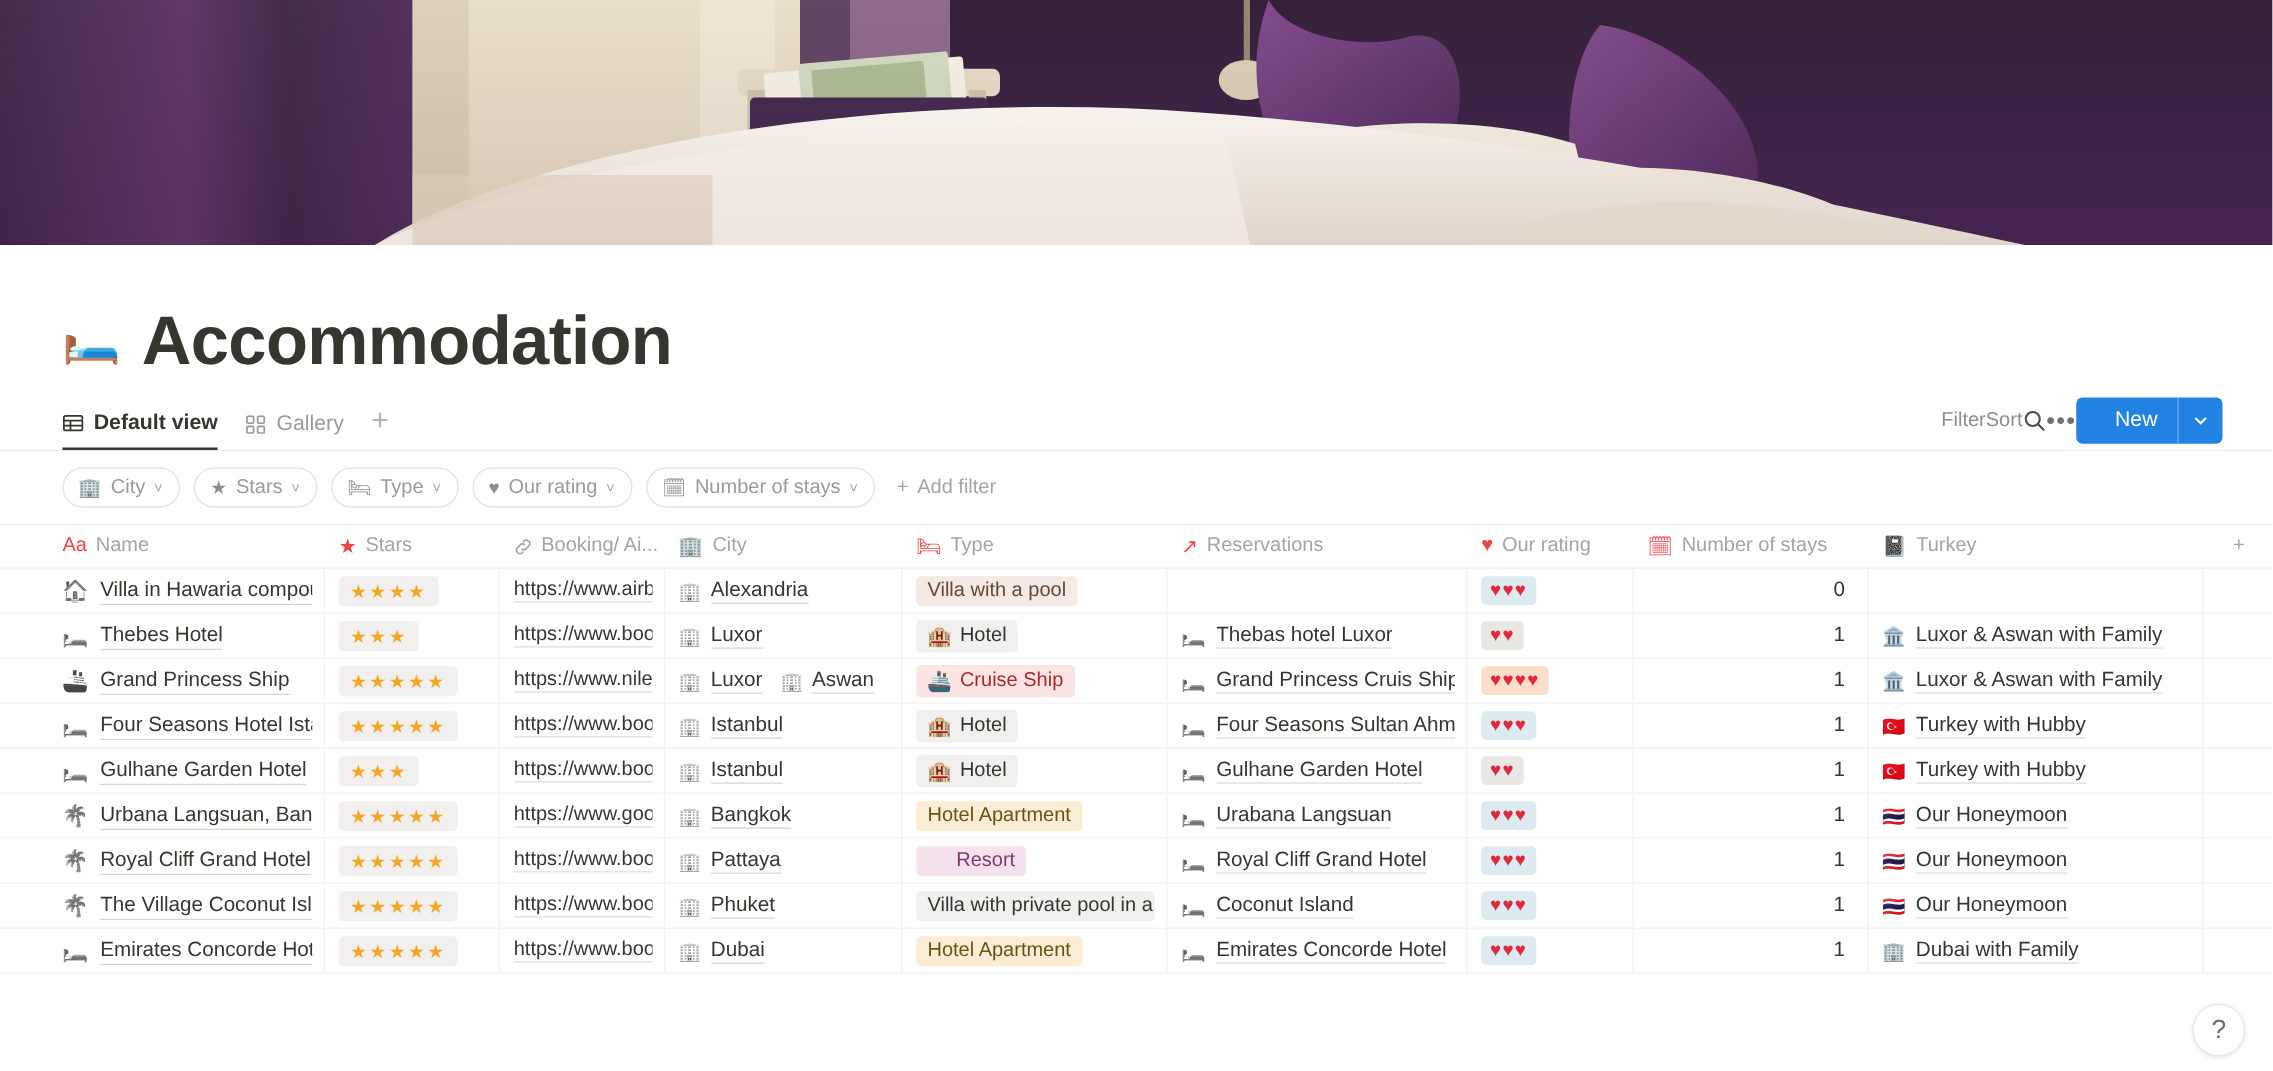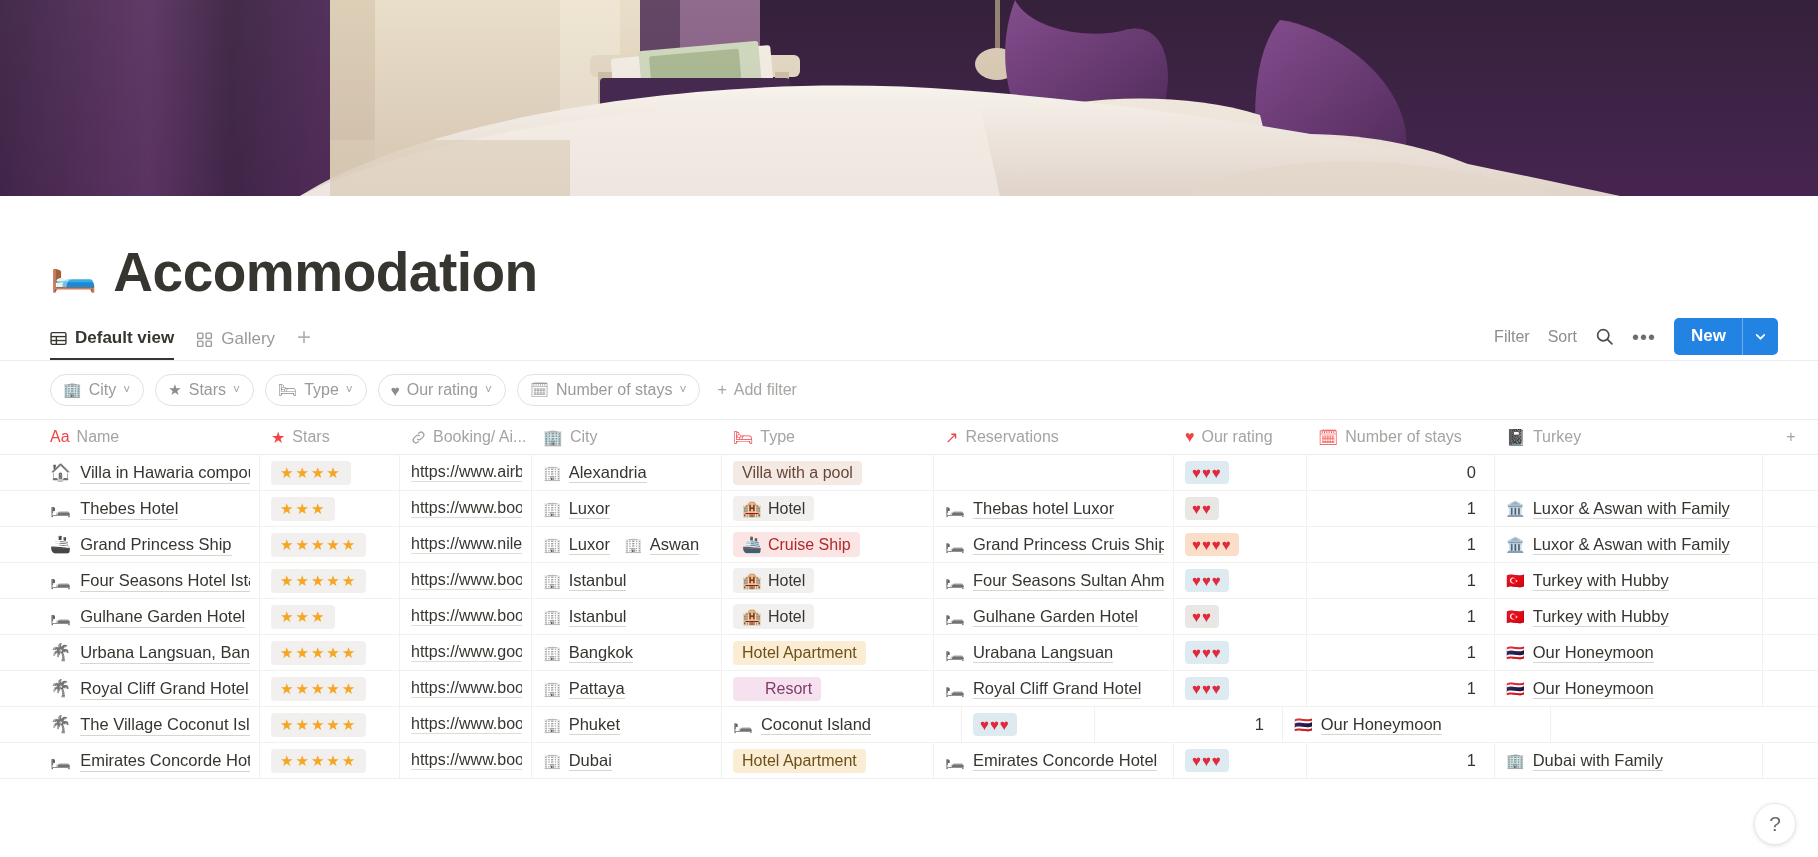--- a/index.html
+++ b/index.html
@@ -49,31 +49,31 @@
   .tabs { display: flex; align-items: center; gap: 22px; height: 40px; }
   .tab {
     display: flex; align-items: center; gap: 8px;
     font-size: 17px; color: #9b9a97; height: 40px;
     cursor: pointer; padding-bottom: 2px;
   }
   .tab.active { color: #37352f; font-weight: 600; border-bottom: 2px solid #37352f; }
   .tab svg { display:block; }
   .tab-add { font-size: 24px; color: #b4b3b0; cursor: pointer; line-height: 1; padding-bottom:6px;}
 
-  .toolbar { display: flex; align-items: center; gap: 18px; padding-bottom: 5px; }
+  .toolbar { display: flex; align-items: center; padding-bottom: 5px; }
   .tb-text { font-size: 16px; color: #8d8d8a; cursor: pointer; }
   .tb-icon { cursor: pointer; display: flex; align-items: center; color:#6e6e6b; }
   .dots { font-size: 20px; color: #6e6e6b; letter-spacing: 1px; line-height: 1; cursor: pointer; }
   .new-btn {
     display: flex; align-items: stretch;
     background: #2383e2; border-radius: 5px; overflow: hidden; cursor: pointer;
   }
   .new-btn .lbl {
-    color: #fff; font-size: 17px; font-weight: bold;
-    padding: 8px 16px 9px 17px;
+    color: #fff; font-size: 17px; font-weight: normal;
+    padding: 8px 16px 9px 31px;
   }
   .new-btn .split {
     border-left: 1px solid rgba(255,255,255,0.35);
     display: flex; align-items: center; padding: 0 11px; color: #fff;
   }
 
   
   .filters {
     display: flex; align-items: center; gap: 11px;
     padding: 13px 0 13px 50px;
@@ -729,20 +729,26 @@
     </div>
     <div class="cell c-url">
       <span class="url">https://www.book</span>
     </div>
     <div class="cell c-city">
             <span class="city-item">
        <span class="em">🏢</span>
        <span class="tx">Phuket</span>
             </span>
           </div>
+    <div class="cell c-type">
+      <span class="tag tag-gray">
+
+        <span>Villa with private pool in a</span>
+            </span>
+    </div>
     <div class="cell c-res">
       <span class="res-item">
         <span class="em">🛏️</span>
         <span class="tx">Coconut Island</span>
             </span>
     </div>
     <div class="cell c-rate">
       <span class="hearts h-blue">
               <span class="heart">♥</span>
               <span class="heart">♥</span>

